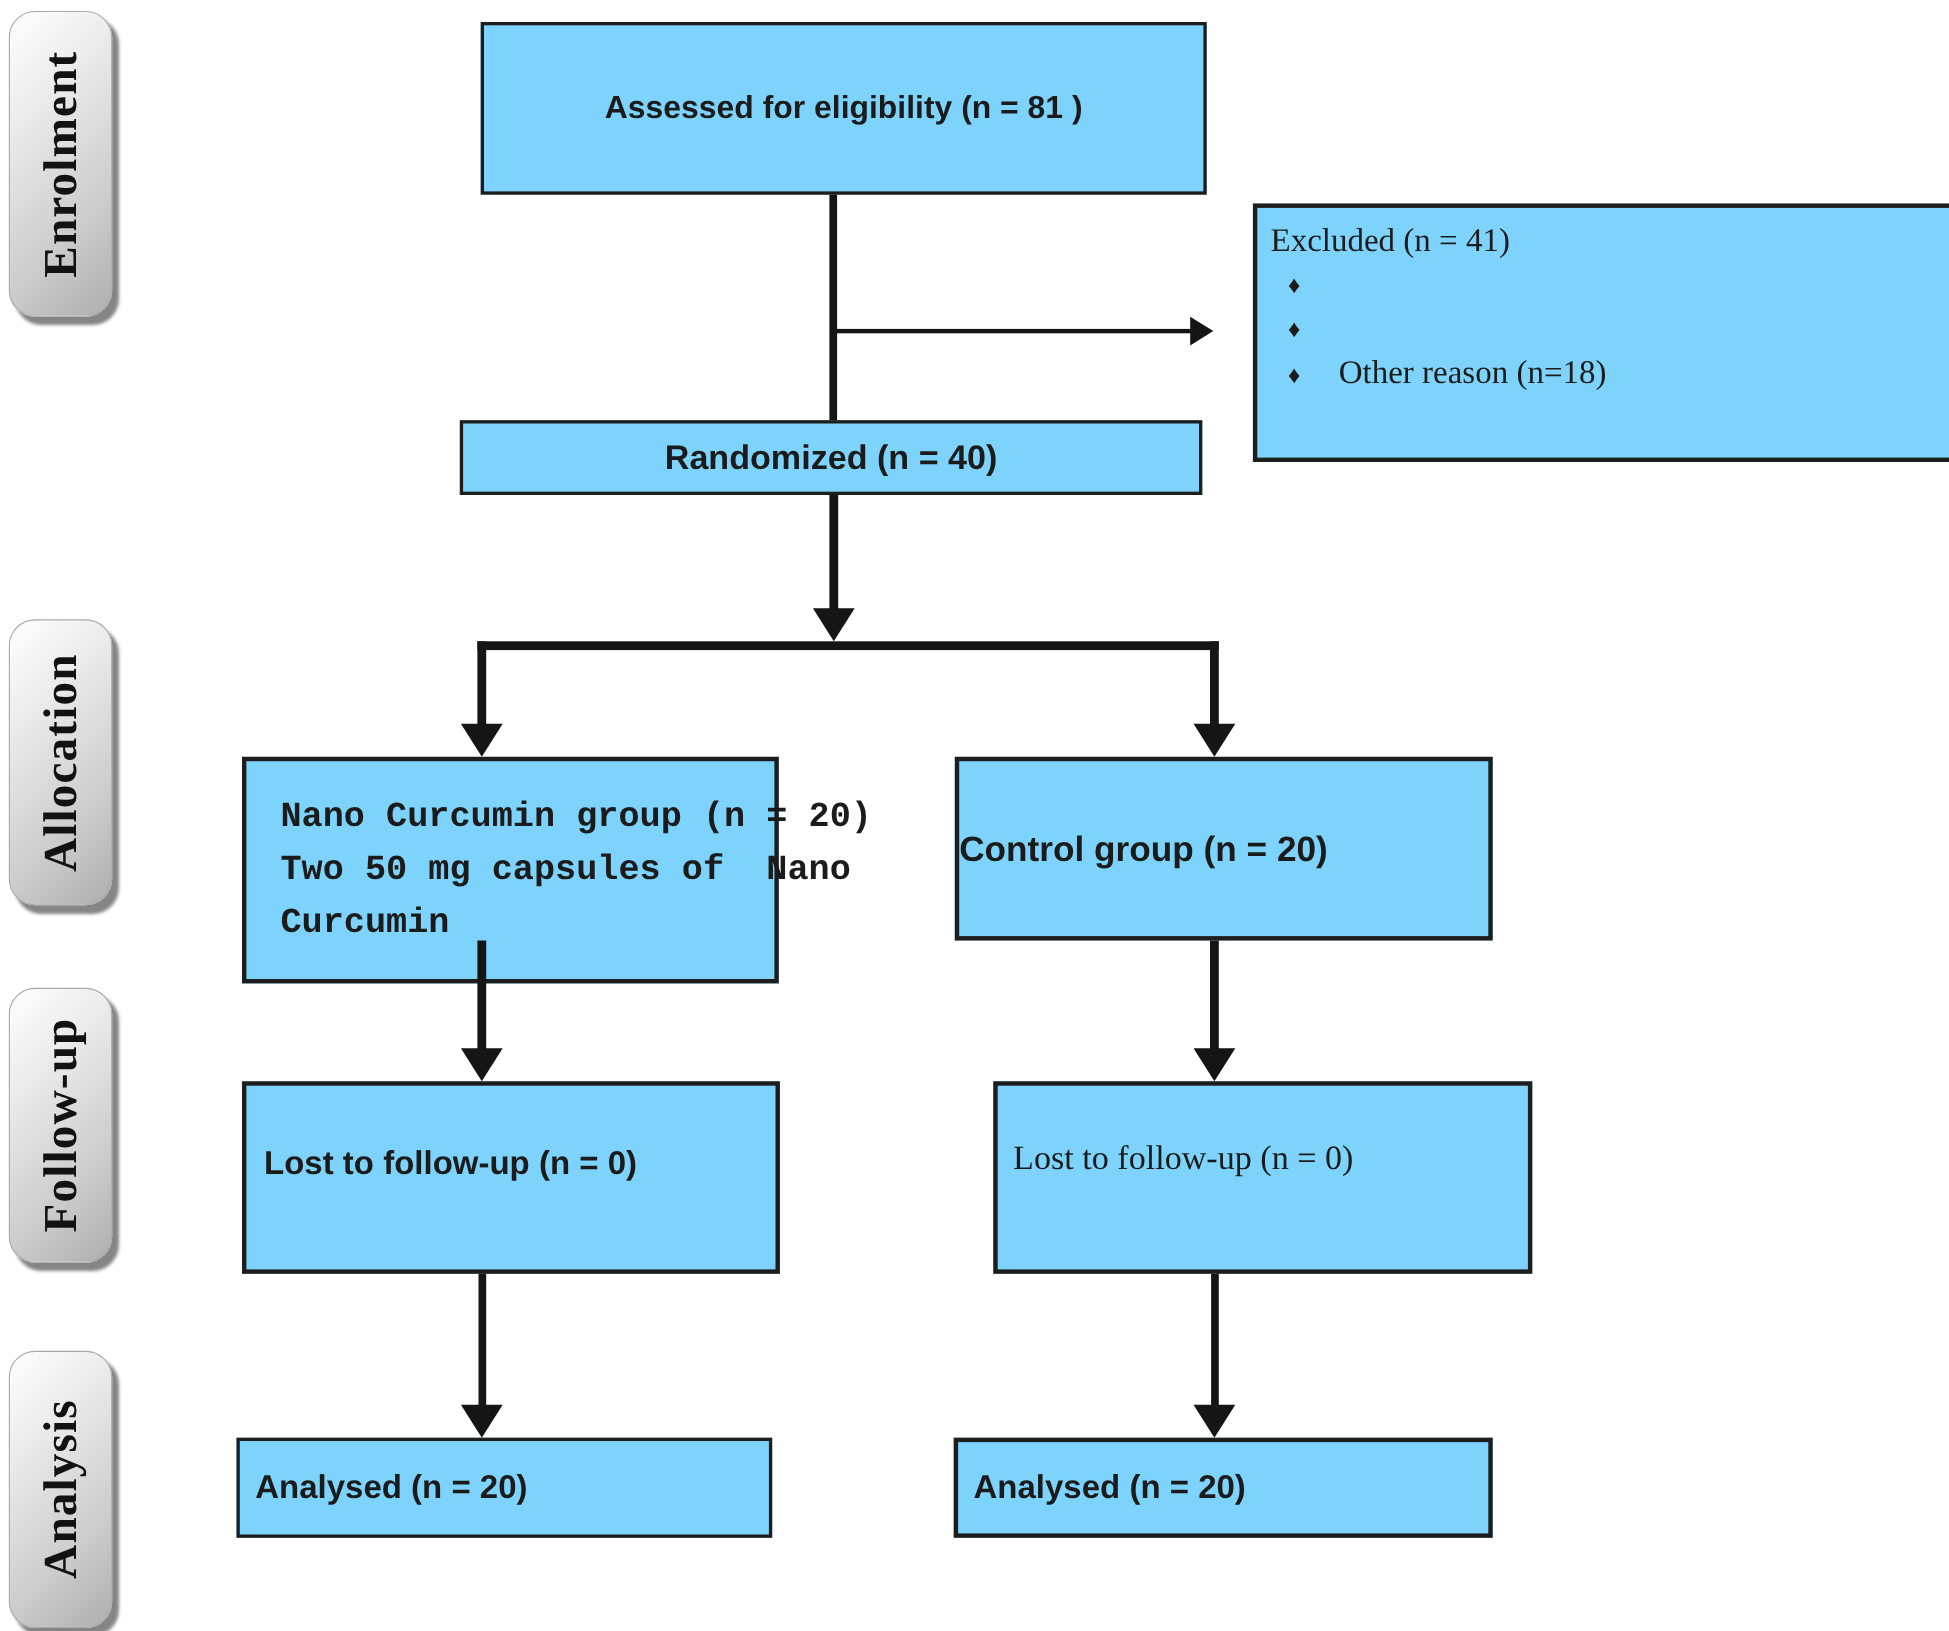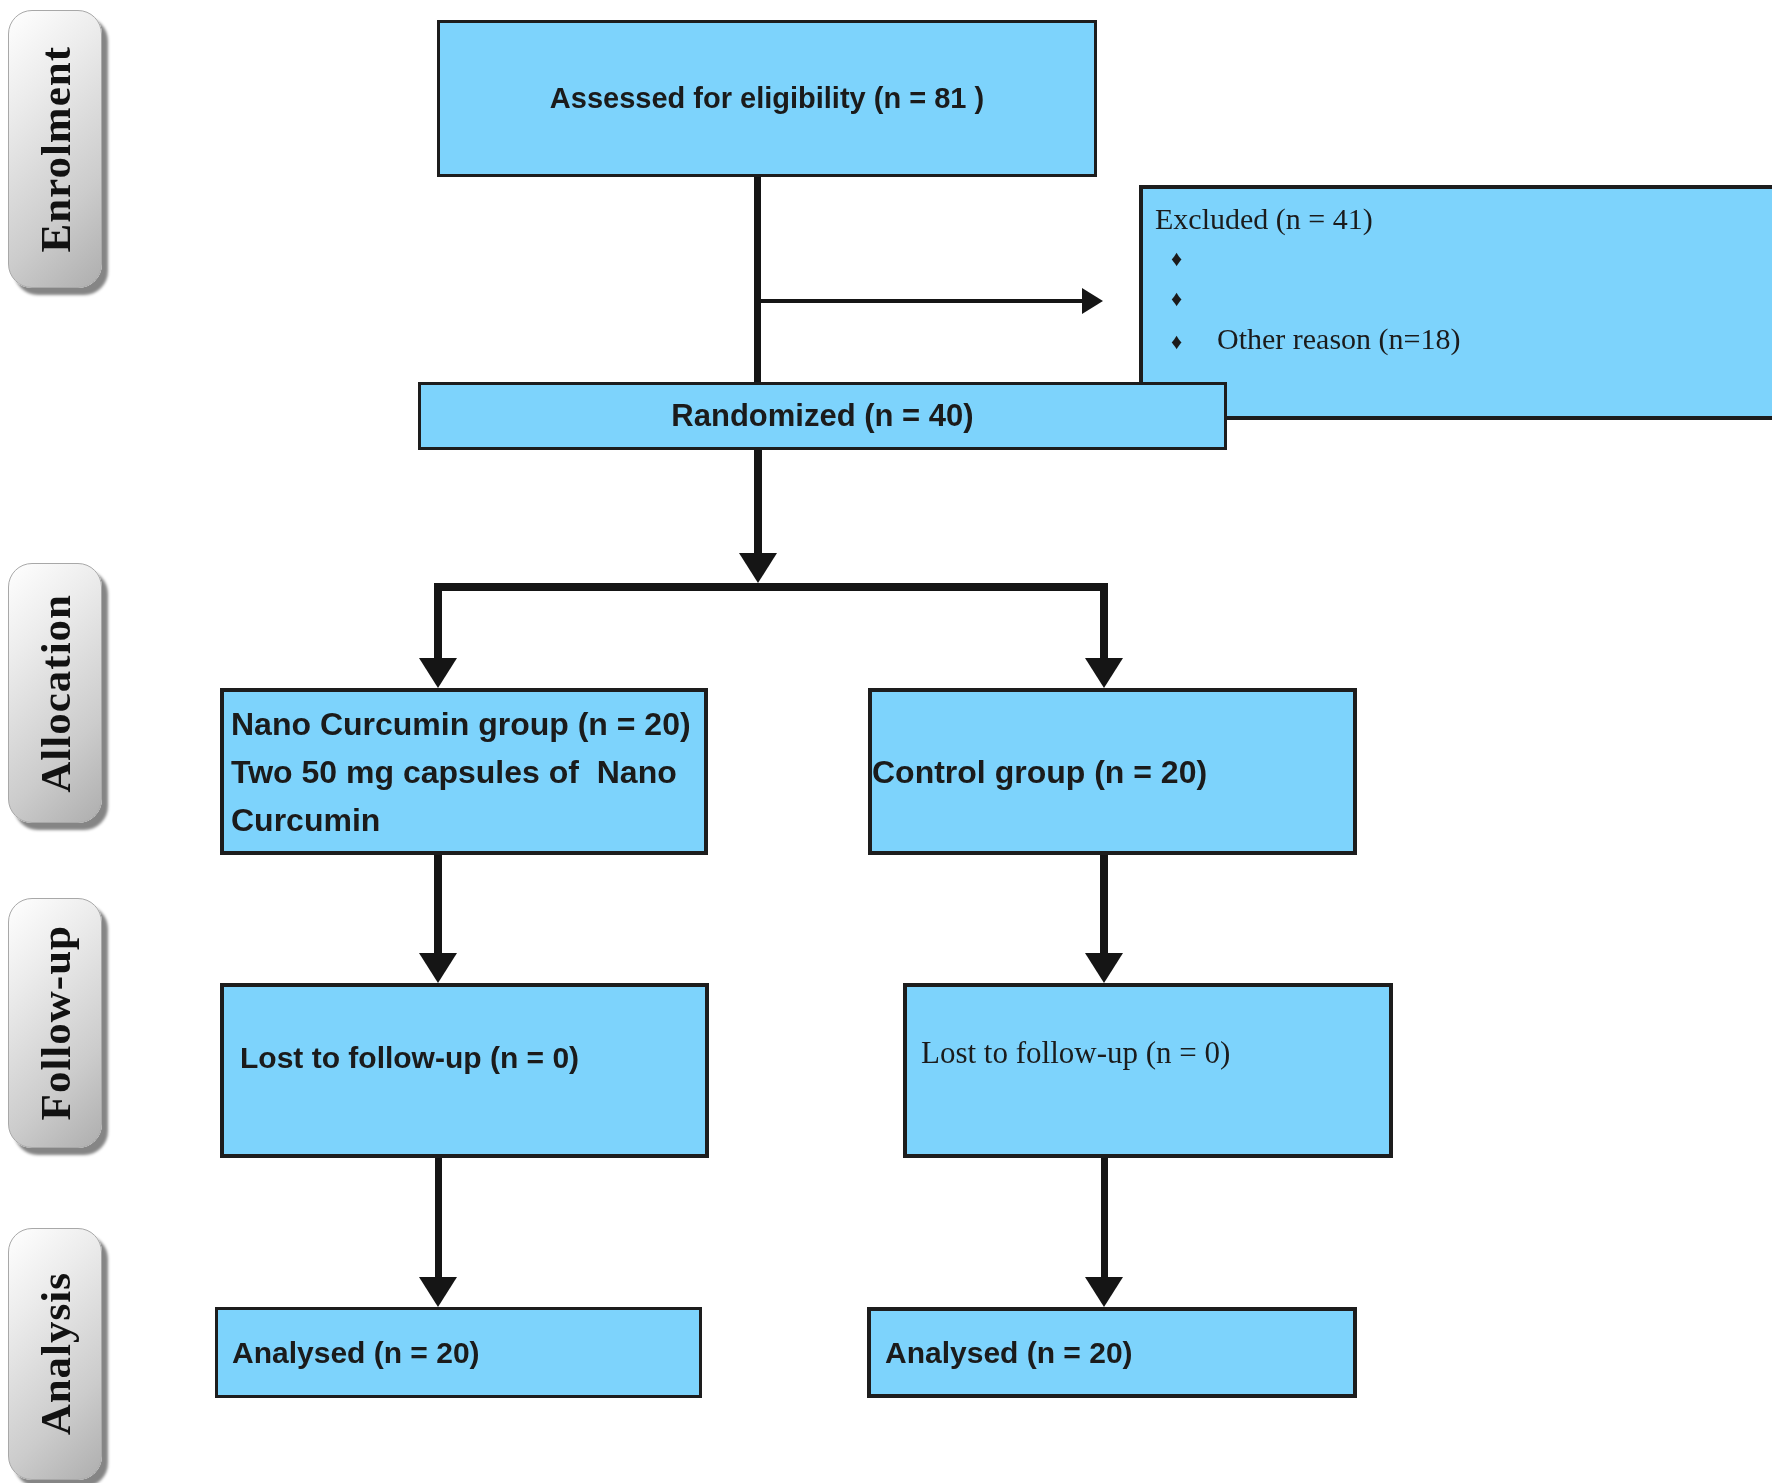--- a/index.html
+++ b/index.html
@@ -37,29 +37,29 @@
     background:#7dd3fc;
     border:3px solid #1d1d1d;
     box-sizing:border-box;
     display:flex;flex-direction:column;justify-content:center;
   }
   .fbox.thick{border-width:4px;}
   .sans{font-family:"Liberation Sans",sans-serif;font-weight:600;}
   .serif{font-family:"Liberation Serif",serif;font-weight:normal;margin-left:36px;}
 
   #box-assessed{left:437px;top:20px;width:660px;height:157px;align-items:center;font-size:29px;}
-  #box-randomized{left:418px;top:382px;width:809px;height:68px;align-items:center;font-size:31px;}
+  #box-randomized{left:418px;top:382px;width:675px;height:68px;align-items:center;font-size:31px;}
 
   #box-excluded{left:1103px;top:185px;width:664px;height:235px;justify-content:flex-start;
     padding:10px 10px 10px 12px;font-size:30px;line-height:40px;}
   .excluded-row{display:flex;align-items:baseline;}
   .excluded-bullet{width:46px;padding-left:16px;font-size:22px;flex:none;}
   .excluded-item{flex:1;white-space:pre;}
 
-  #box-alloc-left{left:220px;top:688px;width:488px;height:167px;padding-left:7px;font-size:32px;line-height:48px;white-space:pre;}
+  #box-alloc-left{left:220px;top:688px;width:488px;height:206px;padding-left:31px;font-size:32px;line-height:48px;white-space:pre;font-family:Liberation Mono, monospace;}
   #box-alloc-right{left:868px;top:688px;width:489px;height:167px;padding-left:0;font-size:32px;line-height:48px;white-space:pre;}
 
   #box-follow-left{left:220px;top:983px;width:489px;height:175px;padding:0 0 26px 16px;font-size:30px;}
   #box-follow-right{left:867px;top:983px;width:490px;height:175px;padding:0 0 36px 14px;font-size:31px;}
 
   #box-analysed-left{left:215px;top:1307px;width:487px;height:91px;padding-left:14px;font-size:30px;}
   #box-analysed-right{left:867px;top:1307px;width:490px;height:91px;padding-left:14px;font-size:30px;}
 
   
   .line{position:absolute;background:#151515;}

